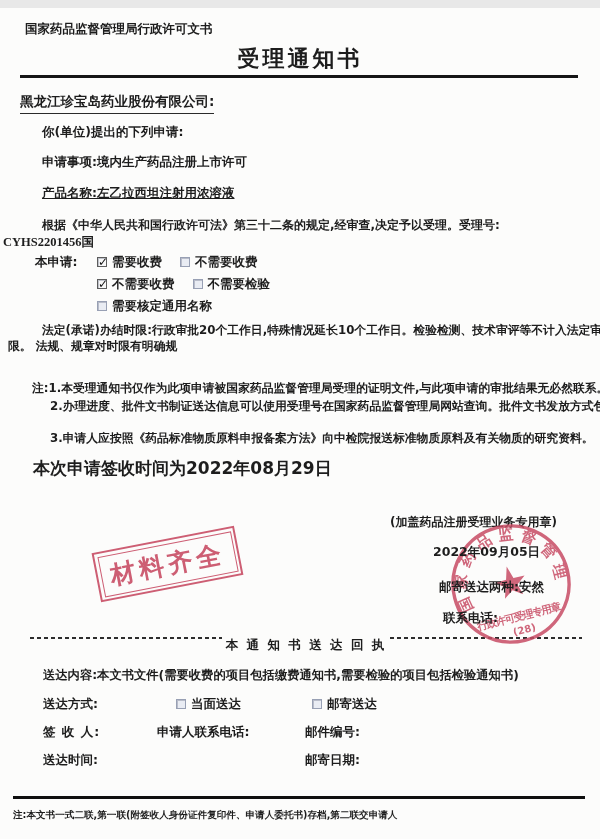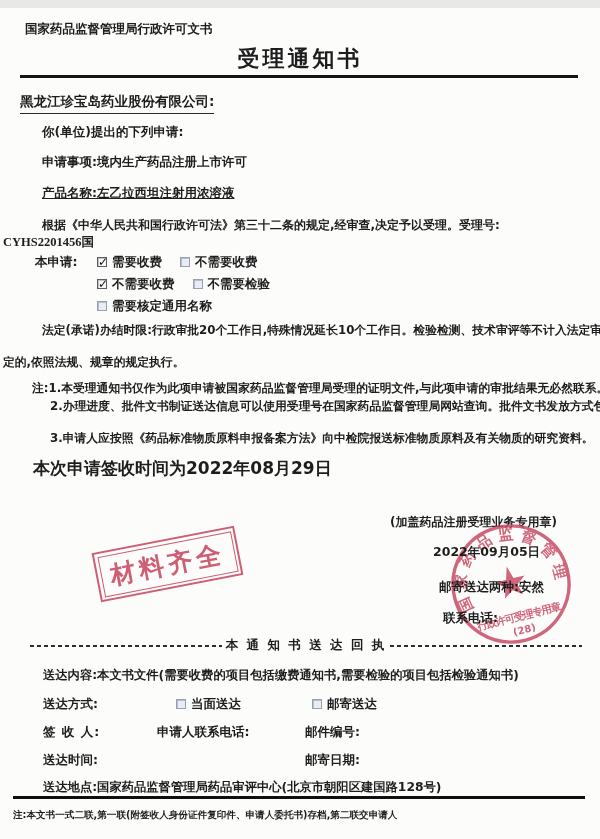--- a/index.html
+++ b/index.html
@@ -61,21 +61,21 @@
     font-family:"DejaVu Serif","Liberation Serif",serif;font-weight:bold;
   }
   .round-seal{left:449px;top:514px;width:124px;height:124px;z-index:1;transform:rotate(-14deg);opacity:.85;}
   .round-seal .ring{fill:none;stroke:var(--stamp-red);stroke-width:3.4px;}
   .round-seal .seal-txt{fill:var(--stamp-red);font-weight:bold;}
   .round-seal .arc-t{font-size:15px;}
   .round-seal .purpose-t{font-size:10.5px;}
   .round-seal .num-t{font-size:10px;}
   .round-seal .star{fill:var(--stamp-red);}
   .receipt-sep{
-    left:30px;right:18px;top:629px;display:flex;align-items:center;font-size:12.5px;
+    left:30px;right:18px;top:629px;display:flex;align-items:flex-start;font-size:12.5px;
   }
   .dashseg{flex:1;height:2px;background:repeating-linear-gradient(90deg,#2d2d2d 0 4px,transparent 4px 7px);}
   .sep-title{margin:0 4px;letter-spacing:2px;}
   .dlv-content{left:43px;top:659px;font-size:12.3px;}
   .dlv-method-label{left:43px;top:688px;}
   .dlv-opt1{left:176px;top:688px;}
   .dlv-opt2{left:312px;top:688px;}
   .signer{left:43px;top:716px;letter-spacing:1px;}
   .app-phone{left:157px;top:716px;}
   .mail-no{left:305px;top:716px;}
@@ -108,21 +108,21 @@
     <span class="cb" data-checked="true"></span><span>需要收费</span><span class="cb-gap"></span><span class="cb" data-checked="false"></span><span>不需要收费</span>
   </div>
   <div class="abs t12 cb-row2">
     <span class="cb" data-checked="true"></span><span>不需要收费</span><span class="cb-gap"></span><span class="cb" data-checked="false"></span><span>不需要检验</span>
   </div>
   <div class="abs t12 cb-row3">
     <span class="cb" data-checked="false"></span><span>需要核定通用名称</span>
   </div>
 
   <div class="abs legal1">法定(承诺)办结时限:行政审批20个工作日,特殊情况延长10个工作日。检验检测、技术审评等不计入法定审批时</div>
-  <div class="abs legal3">定的,依照法规、规章的规定执行。</div>
+  <div class="abs legal2">限。 法规、规章对时限有明确规</div>
 
   <div class="abs note1">注:1.本受理通知书仅作为此项申请被国家药品监督管理局受理的证明文件,与此项申请的审批结果无必然联系。</div>
   <div class="abs note2">2.办理进度、批件文书制证送达信息可以使用受理号在国家药品监督管理局网站查询。批件文书发放方式包括当</div>
   <div class="abs note4">3.申请人应按照《药品标准物质原料申报备案方法》向中检院报送标准物质原料及有关物质的研究资料。</div>
 
   <div class="abs sign-time">本次申请签收时间为2022年08月29日</div>
 
   <div class="abs seal-instruction">(加盖药品注册受理业务专用章)</div>
 
   <div class="abs materials-stamp">
@@ -162,18 +162,17 @@
     <span class="cb" data-checked="false"></span><span>邮寄送达</span>
   </div>
 
   <div class="abs t12 signer">签 收 人:</div>
   <div class="abs t12 app-phone">申请人联系电话:</div>
   <div class="abs t12 mail-no">邮件编号:</div>
 
   <div class="abs t12 dlv-time">送达时间:</div>
   <div class="abs t12 mail-date">邮寄日期:</div>
 
-  <div class="abs dlv-loc">送达地点:国家药品监督管理局药品审评中心(北京市朝阳区建国路128号)</div>
 
   <div class="abs rule-2"></div>
   <div class="abs footnote">注:本文书一式二联,第一联(附签收人身份证件复印件、申请人委托书)存档,第二联交申请人</div>
 
 </div>
 
 </body></html>

